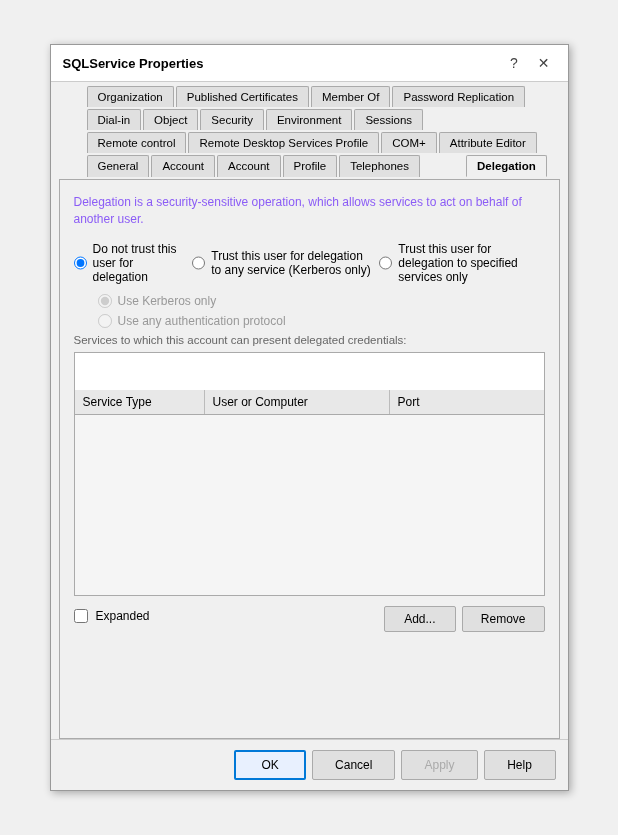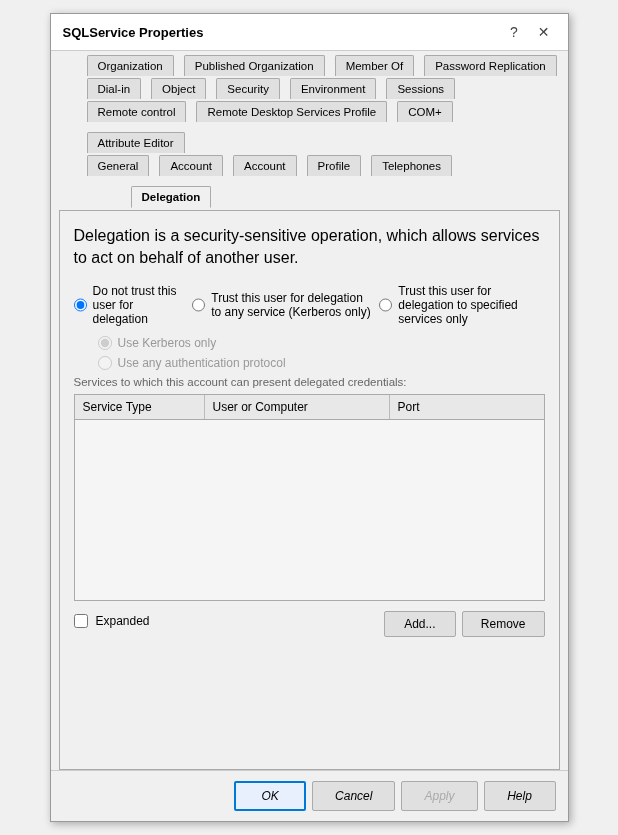--- a/index.html
+++ b/index.html
@@ -44,21 +44,21 @@
       color: #444;
       padding: 2px 6px;
     }
     .tabs-container {
       background: #f0f0f0;
       padding: 4px 8px 0 8px;
     }
     .tab-row {
       display: flex;
       flex-wrap: wrap;
-      gap: 8px;
+      gap: 0;
       margin-bottom: 0;
       padding-left: 28px;
     }
     .tab {
       padding: 4px 10px;
       border: 1px solid #aaa;
       background: #e0e0e0;
       cursor: pointer;
       font-size: 11.5px;
       margin-right: 2px;
@@ -76,22 +76,22 @@
       margin-left: 44px;
     }
     .tab-content {
       background: #f0f0f0;
       border: 1px solid #aaa;
       margin: 0 8px;
       padding: 14px;
       min-height: 560px;
     }
     .description {
-      font-size: 16px;
-      color: #000000;
+      font-size: 12px;
+      color: #8b5cf6;
       margin-bottom: 14px;
       line-height: 1.4;
     }
     .radio-group {
       display: flex;
       flex-direction: row;
       gap: 8px;
       margin-bottom: 10px;
     }
     .radio-item {
@@ -131,20 +131,21 @@
     }
     .services-table-container {
       border: 1px solid #aaa;
       background: #fff;
       margin-bottom: 10px;
     }
     .table-header {
       display: flex;
       background: #e8e8e8;
       border-bottom: 1px solid #aaa;
+      margin-top: 37px;
     }
     .th {
       padding: 5px 8px;
       font-size: 12px;
       font-weight: 500;
       color: #000;
       border-right: 1px solid #bbb;
       flex-shrink: 0;
     }
     .th:last-child { border-right: none; }
@@ -194,21 +195,20 @@
     }
     .footer-btn {
       padding: 6px 22px;
       font-size: 12px;
       background: #e0e0e0;
       border: 1px solid #aaa;
       cursor: pointer;
       border-radius: 2px;
       min-width: 72px;
       color: #000;
-      font-style: italic;
     }
     .footer-btn.primary {
       border: 2px solid #0078d7;
       background: #e8f0fe;
     }
     .footer-btn.apply-btn {
       color: #aaa;
       cursor: default;
     }
   </style>
@@ -221,21 +221,21 @@
     <span class="title-bar-left">SQLService Properties</span>
     <div class="title-bar-right">
       <button class="title-btn">?</button>
       <button class="title-btn">✕</button>
     </div>
   </div>
 
   <div class="tabs-container">
     <div class="tab-row">
       <div class="tab">Organization</div>
-      <div class="tab">Published Organization</div>
+      <div class="tab">Published Certificates</div>
       <div class="tab">Member Of</div>
       <div class="tab">Password Replication</div>
     </div>
     <div class="tab-row">
       <div class="tab">Dial-in</div>
       <div class="tab">Object</div>
       <div class="tab">Security</div>
       <div class="tab">Environment</div>
       <div class="tab">Sessions</div>
     </div>

